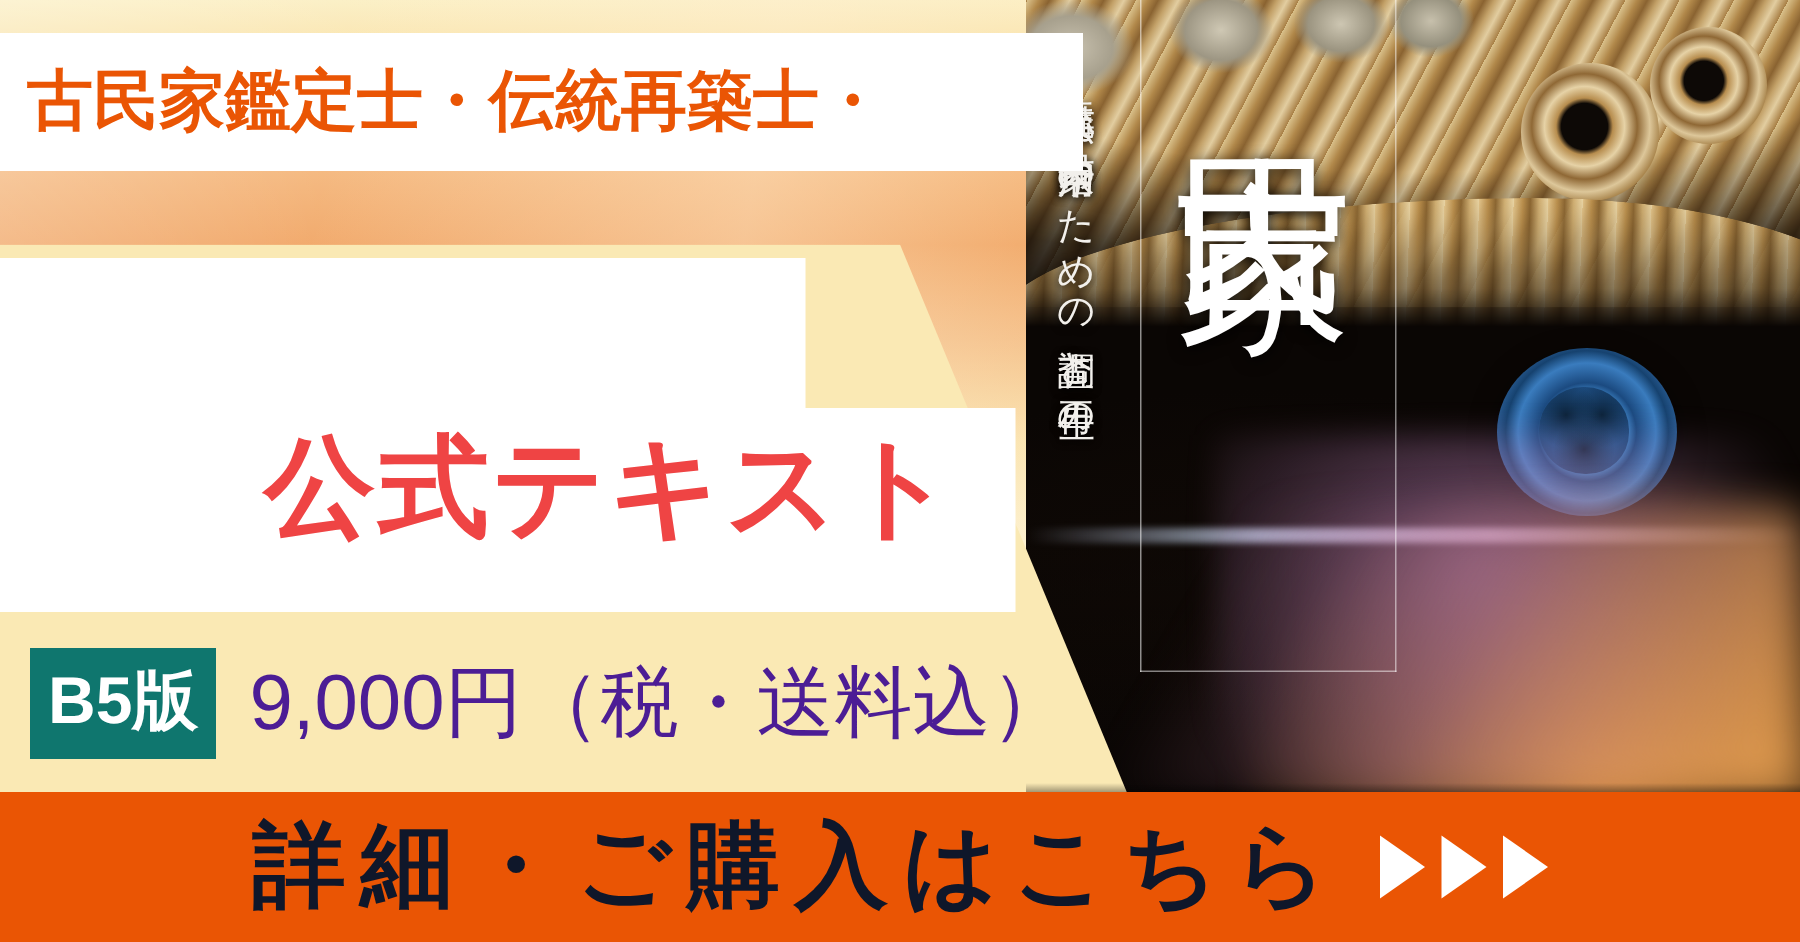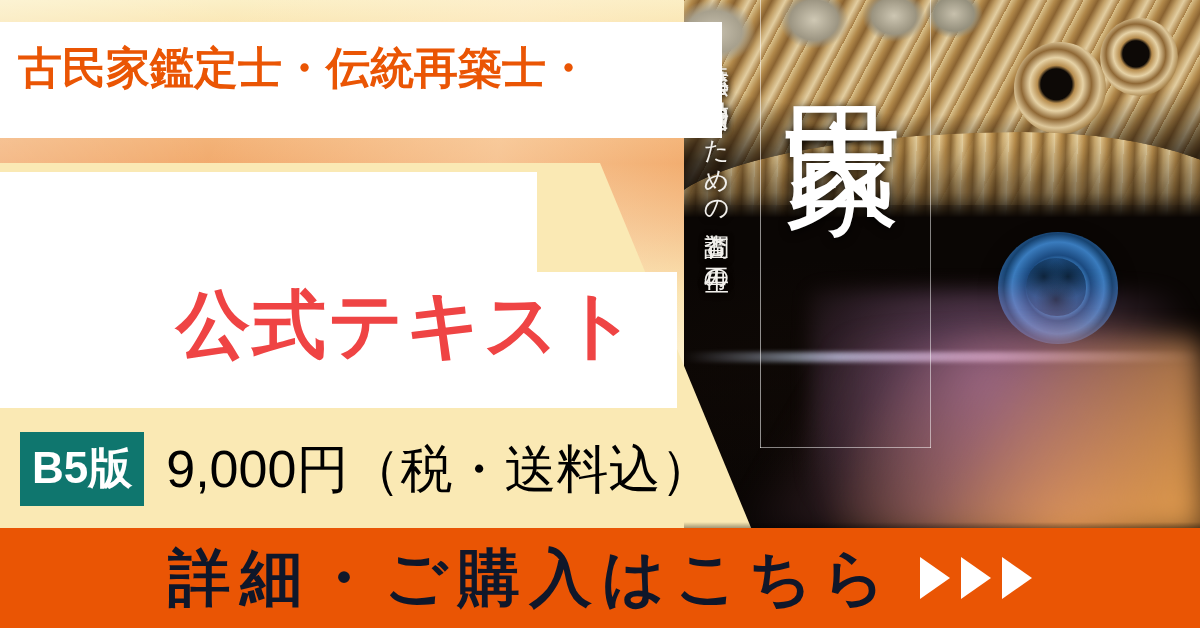--- a/index.html
+++ b/index.html
@@ -192,21 +192,21 @@
     position:absolute; left:0; top:163px; width:752px; height:367px;
     background:#fae9b4;
     clip-path:polygon(0 0, 600px 0, 752px 367px, 0 367px);
   }
 
   
   .panel{
     position:absolute;
     background:#ffffff;
   }
-  .panel-top{ left:0; top:22px; width:722px; height:116px; }
+  .panel-top{ left:0; top:22px; width:722px; height:92px; }
   .panel-mid{ left:0; top:172px; width:537px; height:160px; }
   .panel-low{ left:0; top:272px; width:677px; height:136px; }
 
   .panel-top-text{
     position:absolute; left:18px; top:18px;
     color:#ea5504;
     font-size:44px;
     font-weight:700;
     line-height:1.28;
     letter-spacing:0px;
@@ -247,21 +247,21 @@
     color:#ffffff;
     font-size:44px;
     font-weight:700;
     line-height:1;
     padding:14px 12px 16px 12px;
     letter-spacing:0px;
     white-space:nowrap;
   }
   .price-text{
     margin-left:22px;
-    color:#000000;
+    color:#4c1d95;
     font-size:52px;
     font-weight:400;
     line-height:1;
     letter-spacing:0px;
     white-space:nowrap;
   }
 
   
   .cta{
     position:absolute; left:0; bottom:0; width:1200px; height:100px;

